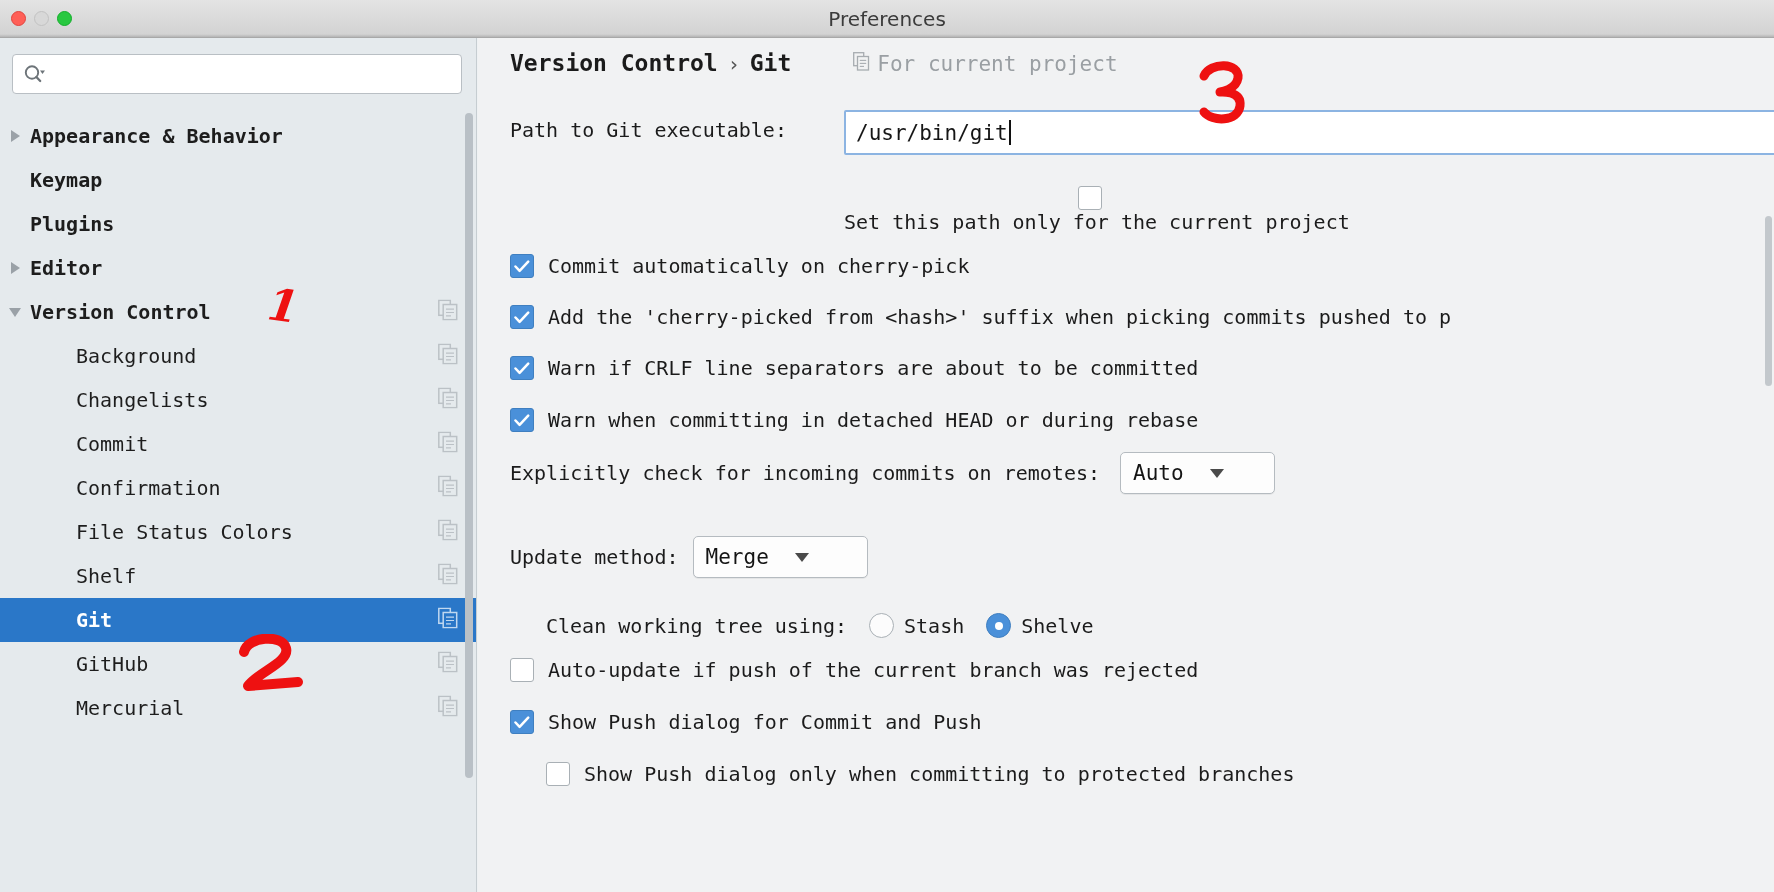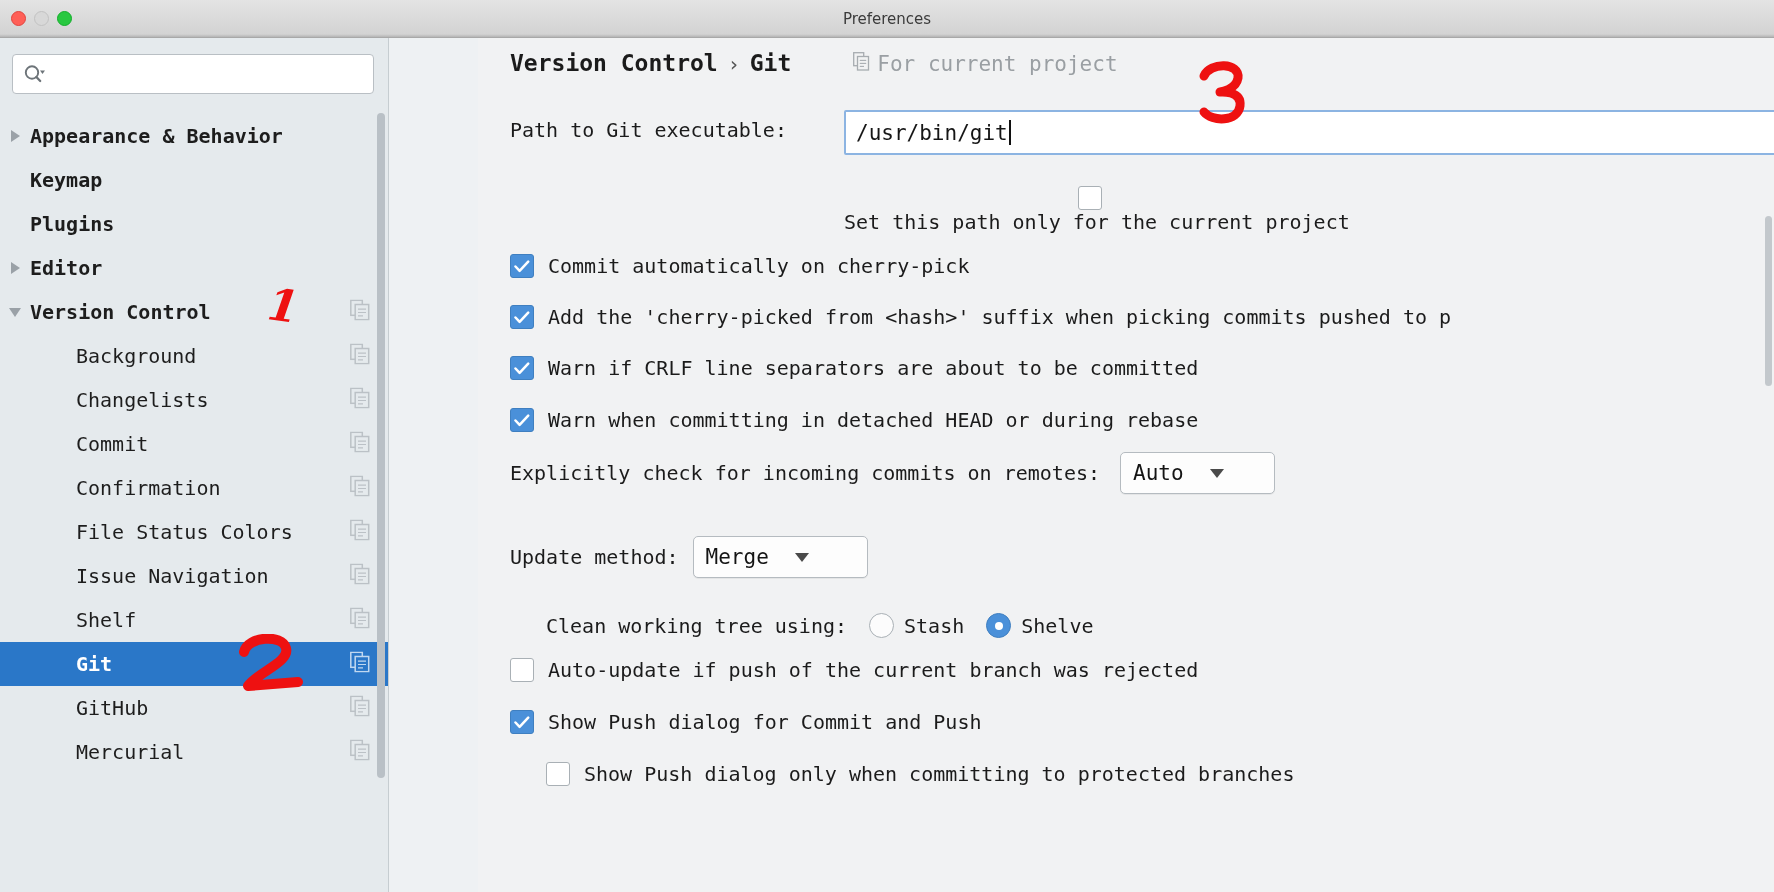--- a/index.html
+++ b/index.html
@@ -19,27 +19,27 @@
     border-bottom: 1px solid #a8a8a8;
     display: flex; align-items: center;
   }
   .traffic { position: absolute; left: 11px; top: 11px; display: flex; gap: 8px; }
   .light { width: 15px; height: 15px; border-radius: 50%; }
   .light.red    { background: #ff5f57; border: 0.5px solid #e0443e; }
   .light.yellow { background: #d8d8d8; border: 0.5px solid #c2c2c2; }
   .light.green  { background: #28c840; border: 0.5px solid #13ae2b; }
   .title-text {
     width: 100%; text-align: center;
-    font-size: 15px; color: #3b3b3b; letter-spacing: 0px;
+    font-size: 20px; color: #3b3b3b; letter-spacing: 0px;
     font-family: "DejaVu Sans", sans-serif;
   }
 
   
   .sidebar {
-    position: absolute; top: 38px; left: 0; width: 389px; height: 854px;
+    position: absolute; top: 38px; left: 0; width: 477px; height: 854px;
     background: #e5eaed;
     border-right: 1px solid #c6cdd1;
     overflow: hidden;
   }
   .search-wrap {
     margin: 16px 14px 0 12px;
     height: 40px;
     background: #ffffff;
     border: 1px solid #b9bfc4;
     border-radius: 4px;
@@ -262,31 +262,20 @@
               <rect x="0.8" y="0.8" width="11.5" height="15" fill="none" stroke="#9aa1a7" stroke-width="1.5"></rect>
               <rect x="5.2" y="5" width="13.5" height="15.2" fill="#e5eaed" stroke="#9aa1a7" stroke-width="1.5"></rect>
               <line x1="8" y1="9.6" x2="16" y2="9.6" stroke="#9aa1a7" stroke-width="1.2"></line>
               <line x1="8" y1="13" x2="16" y2="13" stroke="#9aa1a7" stroke-width="1.2"></line>
               <line x1="8" y1="16.4" x2="13" y2="16.4" stroke="#9aa1a7" stroke-width="1.2"></line>
             </svg></span>
         </div>
         <div class="tree-row child">
           <span class="twisty"></span>
           <span class="tree-label">File Status Colors</span>
-          <span class="copy-badge"><svg width="20" height="21" viewBox="0 0 20 21">
-              <rect x="0.8" y="0.8" width="11.5" height="15" fill="none" stroke="#9aa1a7" stroke-width="1.5"></rect>
-              <rect x="5.2" y="5" width="13.5" height="15.2" fill="#e5eaed" stroke="#9aa1a7" stroke-width="1.5"></rect>
-              <line x1="8" y1="9.6" x2="16" y2="9.6" stroke="#9aa1a7" stroke-width="1.2"></line>
-              <line x1="8" y1="13" x2="16" y2="13" stroke="#9aa1a7" stroke-width="1.2"></line>
-              <line x1="8" y1="16.4" x2="13" y2="16.4" stroke="#9aa1a7" stroke-width="1.2"></line>
-            </svg></span>
-        </div>
-        <div class="tree-row child">
-          <span class="twisty"></span>
-          <span class="tree-label">Issue Navigation</span>
           <span class="copy-badge"><svg width="20" height="21" viewBox="0 0 20 21">
               <rect x="0.8" y="0.8" width="11.5" height="15" fill="none" stroke="#9aa1a7" stroke-width="1.5"></rect>
               <rect x="5.2" y="5" width="13.5" height="15.2" fill="#e5eaed" stroke="#9aa1a7" stroke-width="1.5"></rect>
               <line x1="8" y1="9.6" x2="16" y2="9.6" stroke="#9aa1a7" stroke-width="1.2"></line>
               <line x1="8" y1="13" x2="16" y2="13" stroke="#9aa1a7" stroke-width="1.2"></line>
               <line x1="8" y1="16.4" x2="13" y2="16.4" stroke="#9aa1a7" stroke-width="1.2"></line>
             </svg></span>
         </div>
         <div class="tree-row child">
           <span class="twisty"></span>

